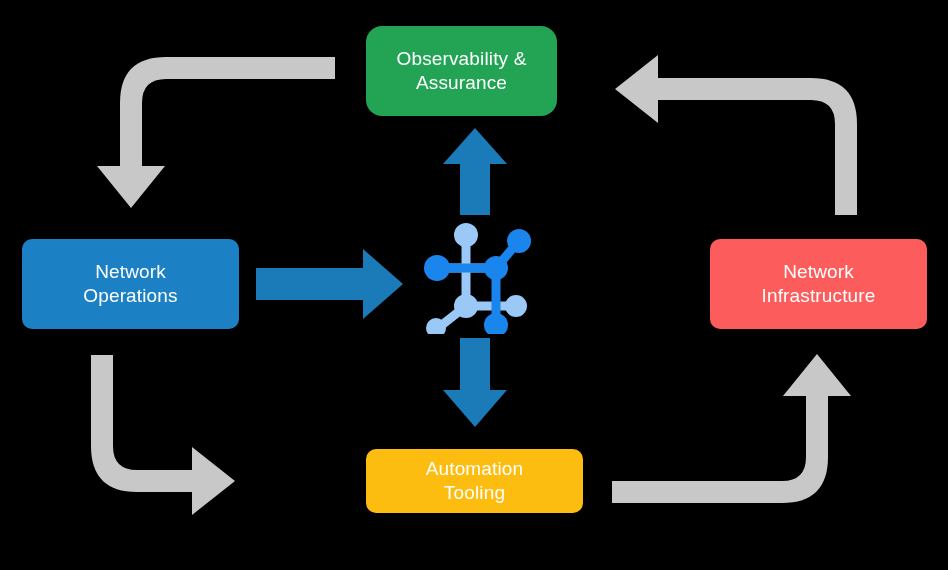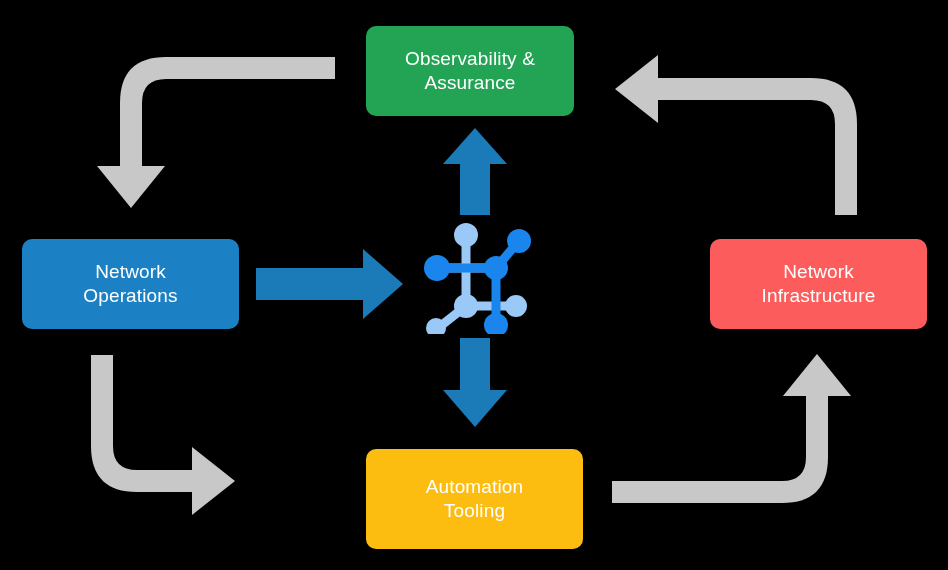--- a/index.html
+++ b/index.html
@@ -17,24 +17,24 @@
     text-align:center;
     color:#ffffff;
     font-size:19px;
     line-height:1.28;
     letter-spacing:.15px;
     white-space:pre-line;
     box-sizing:border-box;
     padding:4px 8px;
   }
 
-  #box-observability{left:366px;top:26px;width:208px;height:90px;background:#23a455;}
+  #box-observability{left:366px;top:26px;width:191px;height:90px;background:#23a455;border-radius:16px;}
   #box-network-operations{left:22px;top:239px;width:217px;height:90px;background:#1b81c4;}
   #box-network-infrastructure{left:710px;top:239px;width:217px;height:90px;background:#fc5c5c;}
-  #box-automation-tooling{left:366px;top:449px;width:217px;height:100px;background:#fdbd10;}
+  #box-automation-tooling{left:366px;top:449px;width:217px;height:64px;background:#fdbd10;}
 
   .svg-layer{position:absolute;left:0;top:0;width:948px;height:570px;}
 
   .icon-core{position:absolute;left:418px;top:218px;width:116px;height:116px;}
 </style>
 </head>
 <body>
 
 <div id="canvas">
 

